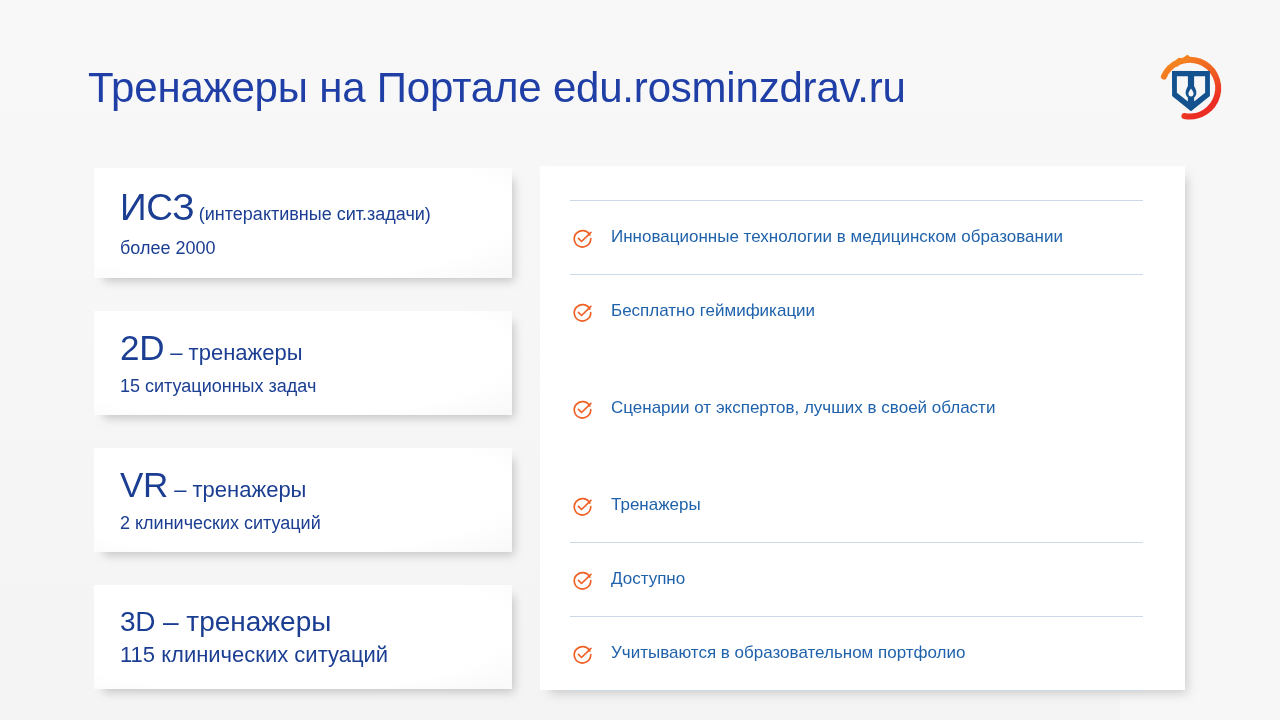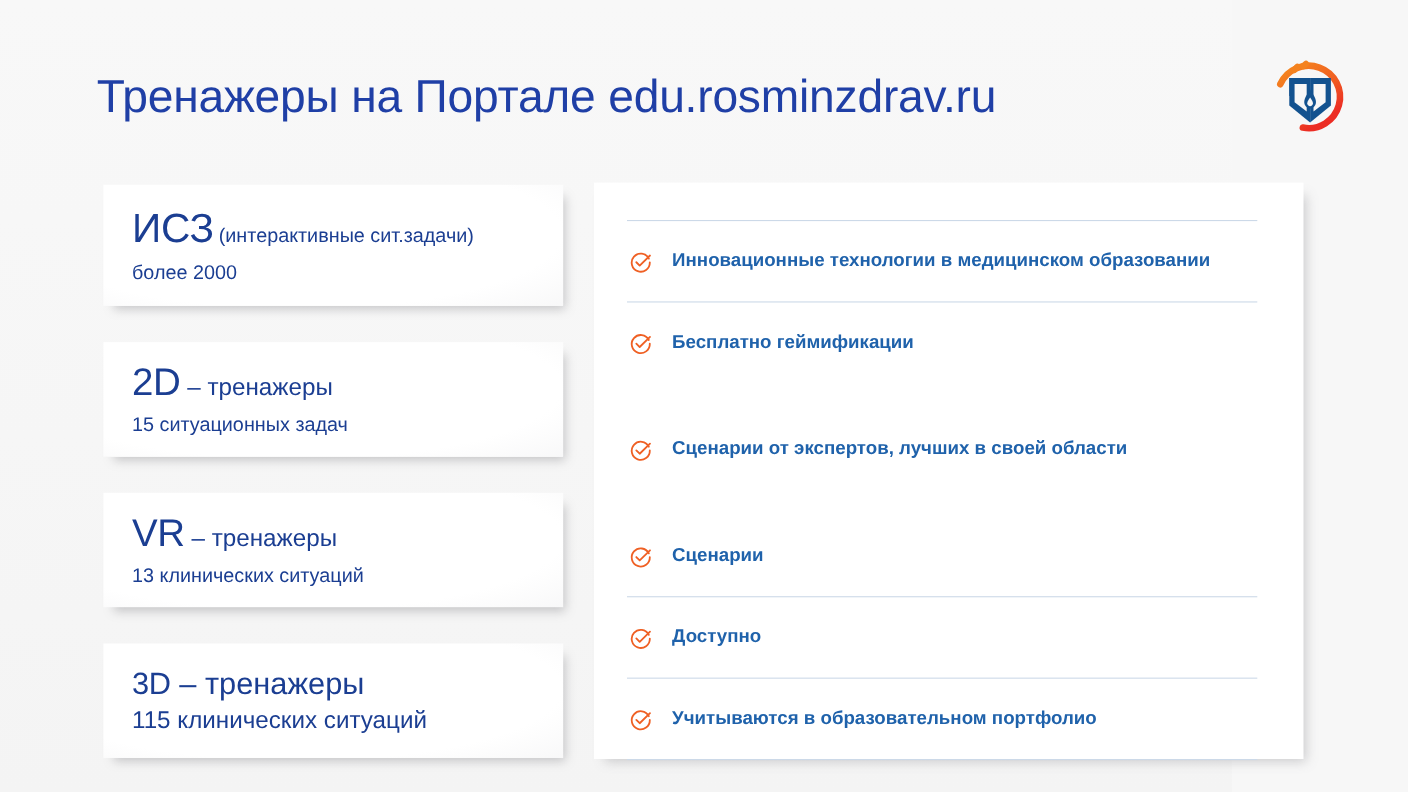--- a/index.html
+++ b/index.html
@@ -101,21 +101,20 @@
 
   
   .panel {
     position: absolute;
     left: 540px;
     top: 166px;
     width: 645px;
     height: 524px;
     background: #ffffff;
     box-shadow: 6px 7px 10px -4px rgba(120,120,125,0.35);
-    font-weight: bold;
   }
 
   .panel-inner {
     position: absolute;
     left: 30px;
     right: 42px;
     top: 0;
     bottom: 0;
   }
 
@@ -199,21 +198,21 @@
       <div class="card-head">
         <span class="card-big">2D</span><span class="card-small"> – тренажеры</span>
       </div>
       <div class="card-sub">15 ситуационных задач</div>
     </div>
 
     <div class="card c3">
       <div class="card-head">
         <span class="card-big">VR</span><span class="card-small"> – тренажеры</span>
       </div>
-      <div class="card-sub">13 клинических ситуаций</div>
+      <div class="card-sub">2 клинических ситуаций</div>
     </div>
 
     <div class="card c4">
       <div class="card-head">
         <span class="card-big">3D</span><span class="card-small"> – тренажеры</span>
       </div>
       <div class="card-sub">115 клинических ситуаций</div>
     </div>
 
   </div>
@@ -260,21 +259,21 @@
 
       <div class="spacer-24"></div>
 
       <div class="list-row">
         <span class="check-icon">
           <svg viewBox="0 0 24 24" xmlns="http://www.w3.org/2000/svg">
             <path d="M20.4 8.1 A 9.4 9.4 0 1 0 21.4 12" fill="none" stroke="#ef6024" stroke-width="1.9" stroke-linecap="round"></path>
             <path d="M7.4 11.9 L 10.9 15.4 L 21.6 4.9" fill="none" stroke="#ef6024" stroke-width="1.9" stroke-linecap="round" stroke-linejoin="round"></path>
           </svg>
         </span>
-        <span class="list-label">Сценарии</span>
+        <span class="list-label">Тренажеры</span>
       </div>
 
       <div class="divider"></div>
 
       <div class="list-row">
         <span class="check-icon">
           <svg viewBox="0 0 24 24" xmlns="http://www.w3.org/2000/svg">
             <path d="M20.4 8.1 A 9.4 9.4 0 1 0 21.4 12" fill="none" stroke="#ef6024" stroke-width="1.9" stroke-linecap="round"></path>
             <path d="M7.4 11.9 L 10.9 15.4 L 21.6 4.9" fill="none" stroke="#ef6024" stroke-width="1.9" stroke-linecap="round" stroke-linejoin="round"></path>
           </svg>

